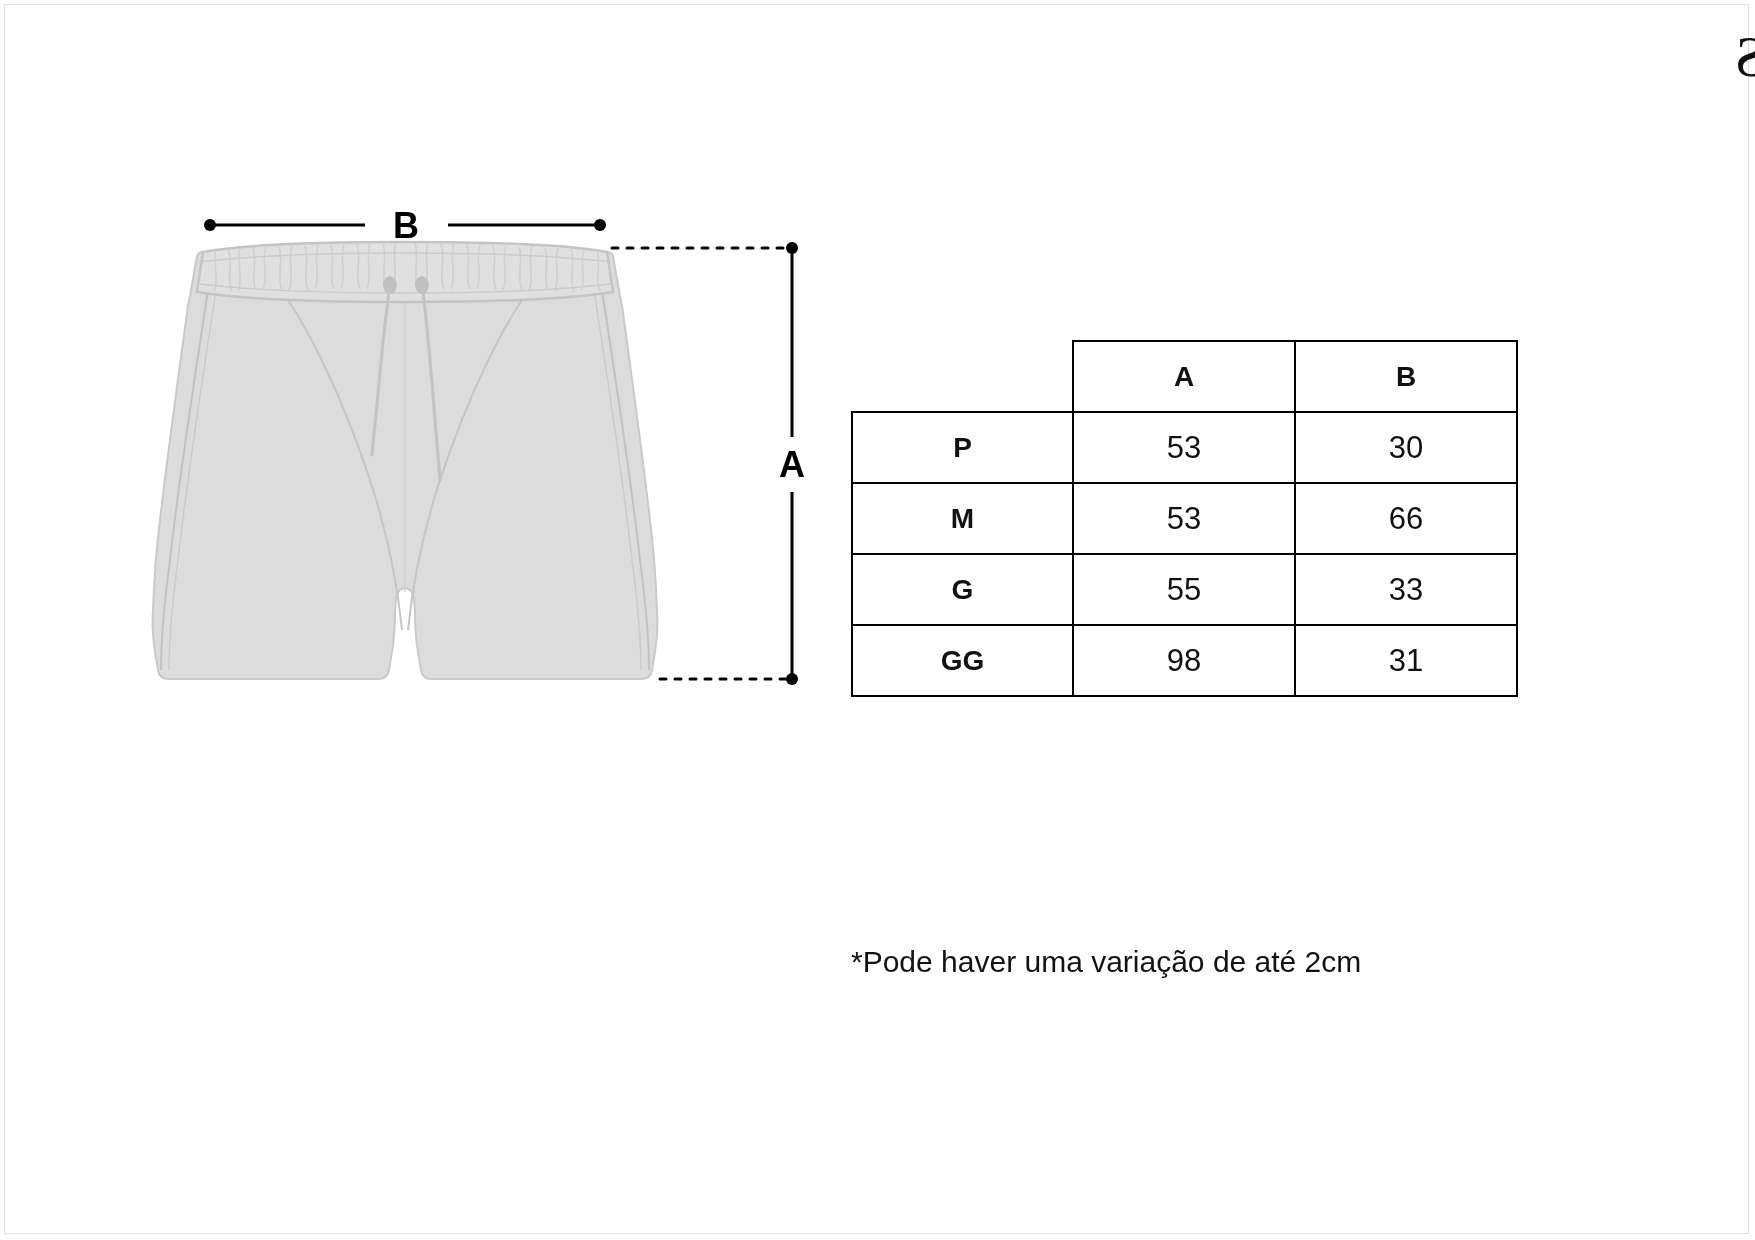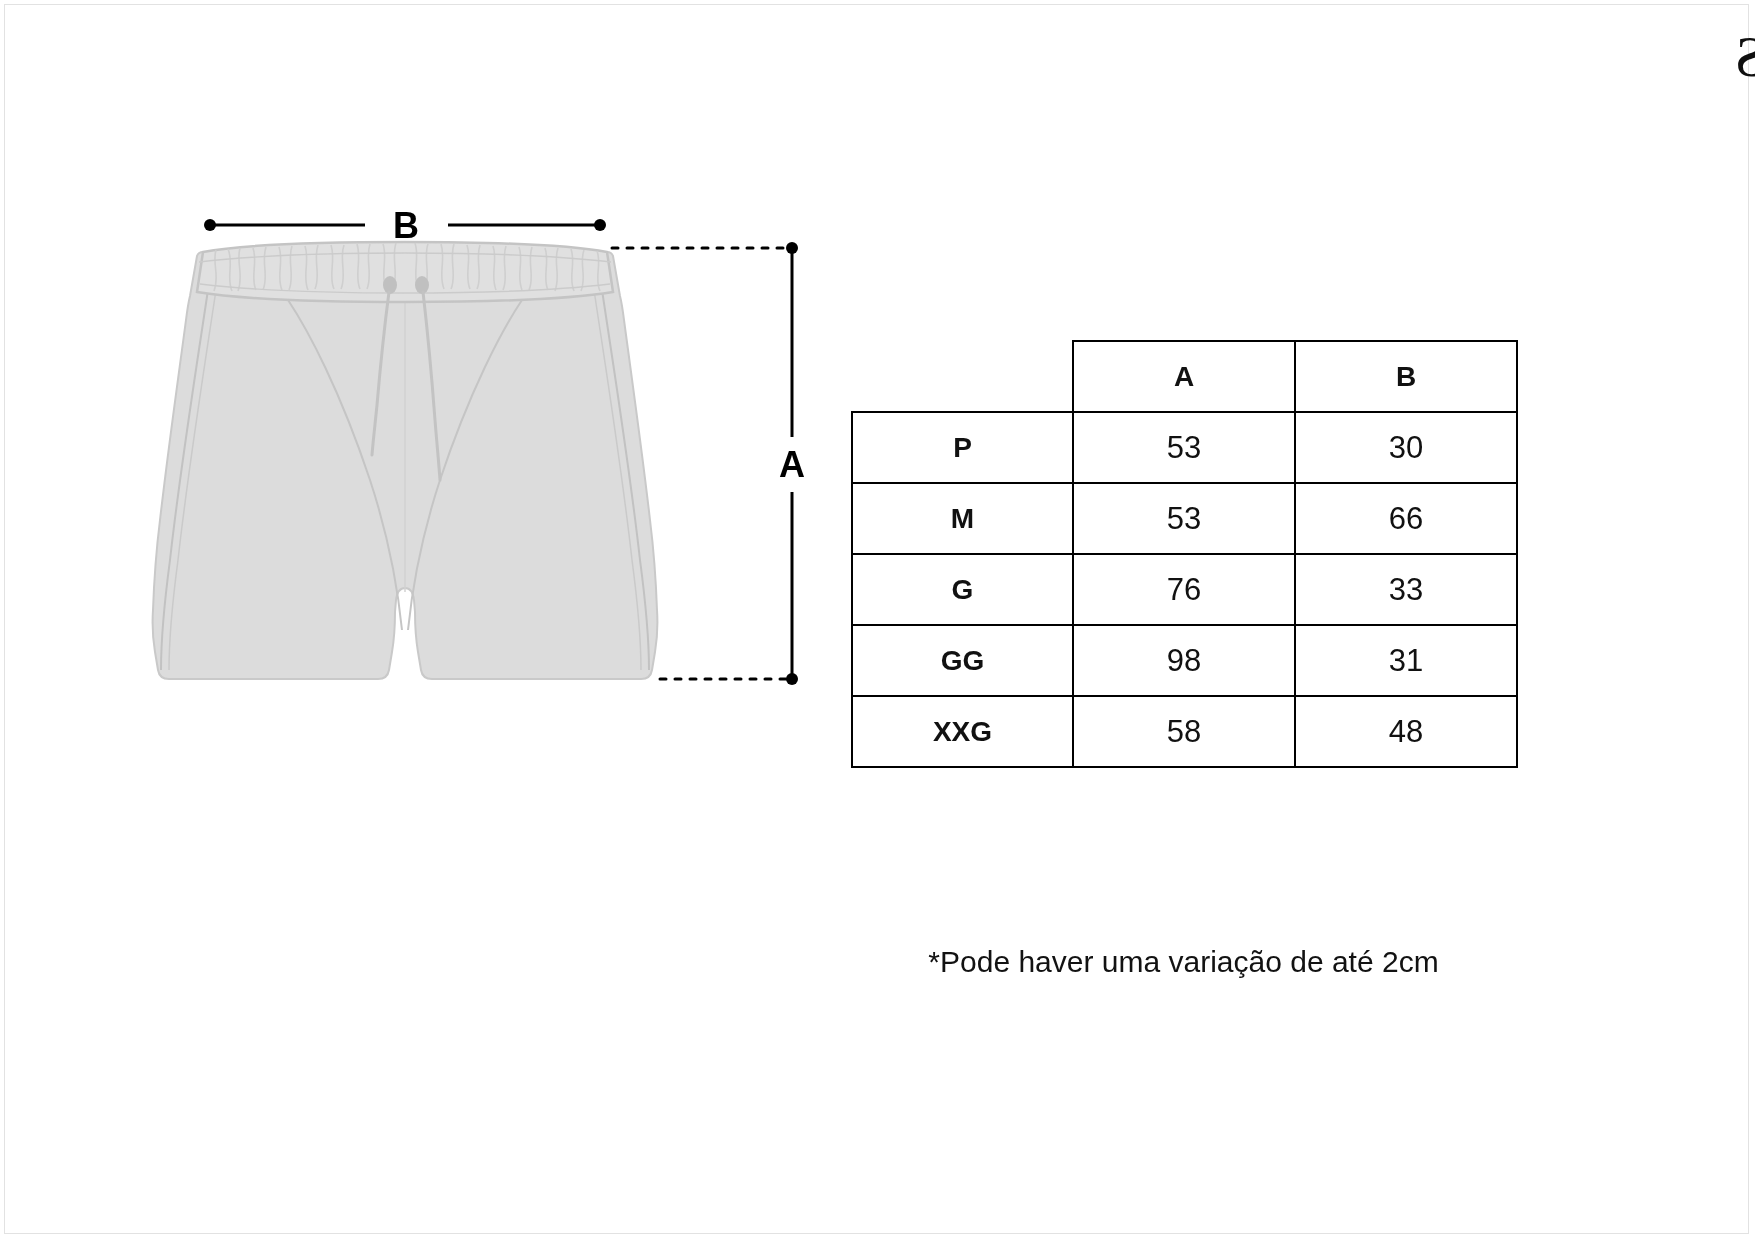--- a/index.html
+++ b/index.html
@@ -91,21 +91,20 @@
   col.c-size { width: 221px; }
   col.c-a    { width: 222px; }
   col.c-b    { width: 222px; }
 
   
   #footnote {
     position: absolute;
     left: 851px;
     top: 945px;
     width: 665px;
-    text-align: center;
     font-size: 30px;
     color: #121212;
     white-space: nowrap;
   }
 </style>
 </head>
 <body>
 
 <div id="page">
 
@@ -253,32 +252,27 @@
           <td>53</td>
           <td>30</td>
         </tr>
         <tr>
           <td class="size-label">M</td>
           <td>53</td>
           <td>66</td>
         </tr>
         <tr>
           <td class="size-label">G</td>
-          <td>76</td>
+          <td>55</td>
           <td>33</td>
         </tr>
         <tr>
           <td class="size-label">GG</td>
           <td>98</td>
           <td>31</td>
         </tr>
-        <tr>
-          <td class="size-label">XXG</td>
-          <td>58</td>
-          <td>48</td>
-        </tr>
       </tbody>
     </table>
   </div>
 
   <div id="footnote">*Pode haver uma variação de até 2cm</div>
 
 </div>
 
 </body></html>

